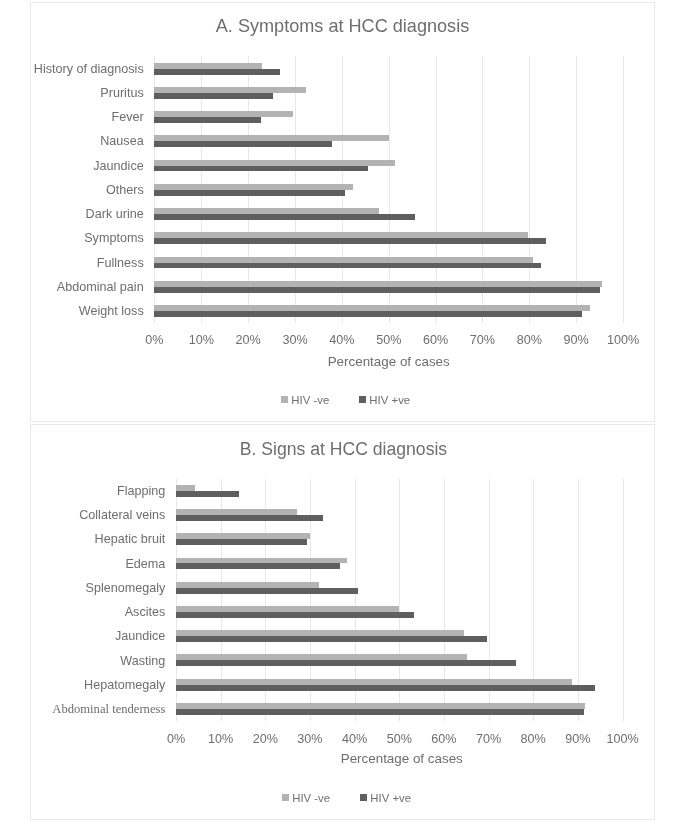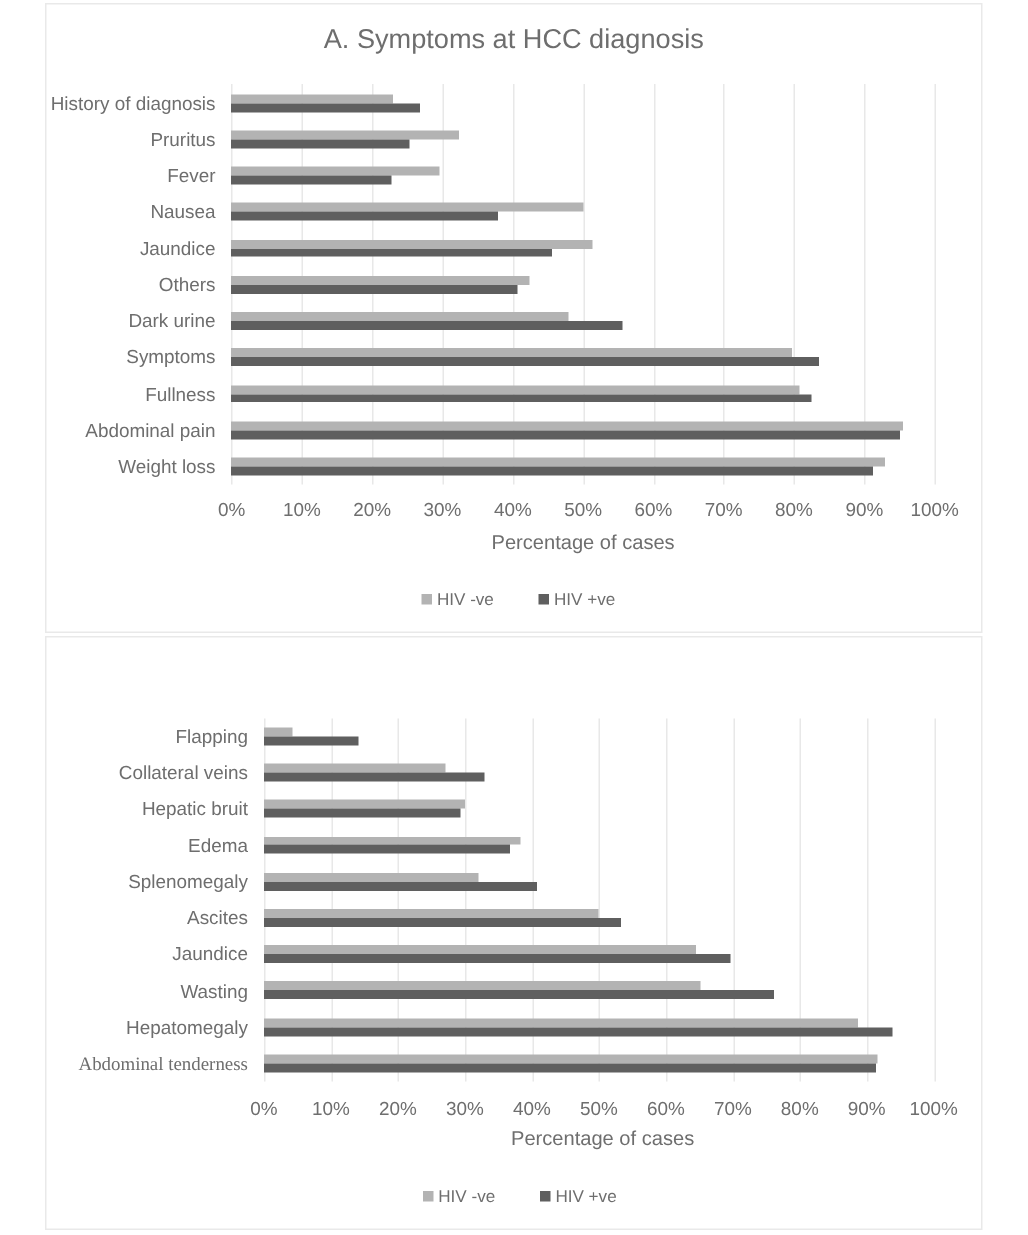--- a/index.html
+++ b/index.html
@@ -93,20 +93,21 @@
         <div class="xticklabel" style="left: 421.48px; width: 60px; top: 330px;">70%</div>
         <div class="xticklabel" style="left: 468.35px; width: 60px; top: 330px;">80%</div>
         <div class="xticklabel" style="left: 515.22px; width: 60px; top: 330px;">90%</div>
         <div class="xticklabel" style="left: 562.09px; width: 60px; top: 330px;">100%</div>
       </div>
     <div class="axistitle" style="left:123.4px;width:468.7px;top:350.6px;">Percentage of cases</div>
     <div class="legend" id="legend-a" style="left:3.7px;width:622px;top:390.5px;"><span class="legend-item"><span class="swatch" style="background: rgb(179, 179, 179);"></span><span class="legend-label">HIV -ve</span></span><span class="legend-item"><span class="swatch" style="background: rgb(95, 95, 95);"></span><span class="legend-label">HIV +ve</span></span></div>
   </div>
 
   <div class="panel" id="panel-b" style="left:30px;top:424px;width:625px;height:396px;">
+    <div class="chart-title" style="left:2px;right:0;top:12.5px;font-size:17.6px;">B. Signs at HCC diagnosis</div>
     <div class="plot" id="plot-b" style="left:145.0px;top:53.6px;width:446.5px;height:242.4px;">
         <div class="gridline" style="left: 0px; height: 242.39px;"></div>
         <div class="gridline" style="left: 44.65px; height: 242.39px;"></div>
         <div class="gridline" style="left: 89.3px; height: 242.39px;"></div>
         <div class="gridline" style="left: 133.95px; height: 242.39px;"></div>
         <div class="gridline" style="left: 178.6px; height: 242.39px;"></div>
         <div class="gridline" style="left: 223.25px; height: 242.39px;"></div>
         <div class="gridline" style="left: 267.9px; height: 242.39px;"></div>
         <div class="gridline" style="left: 312.55px; height: 242.39px;"></div>
         <div class="gridline" style="left: 357.2px; height: 242.39px;"></div>

